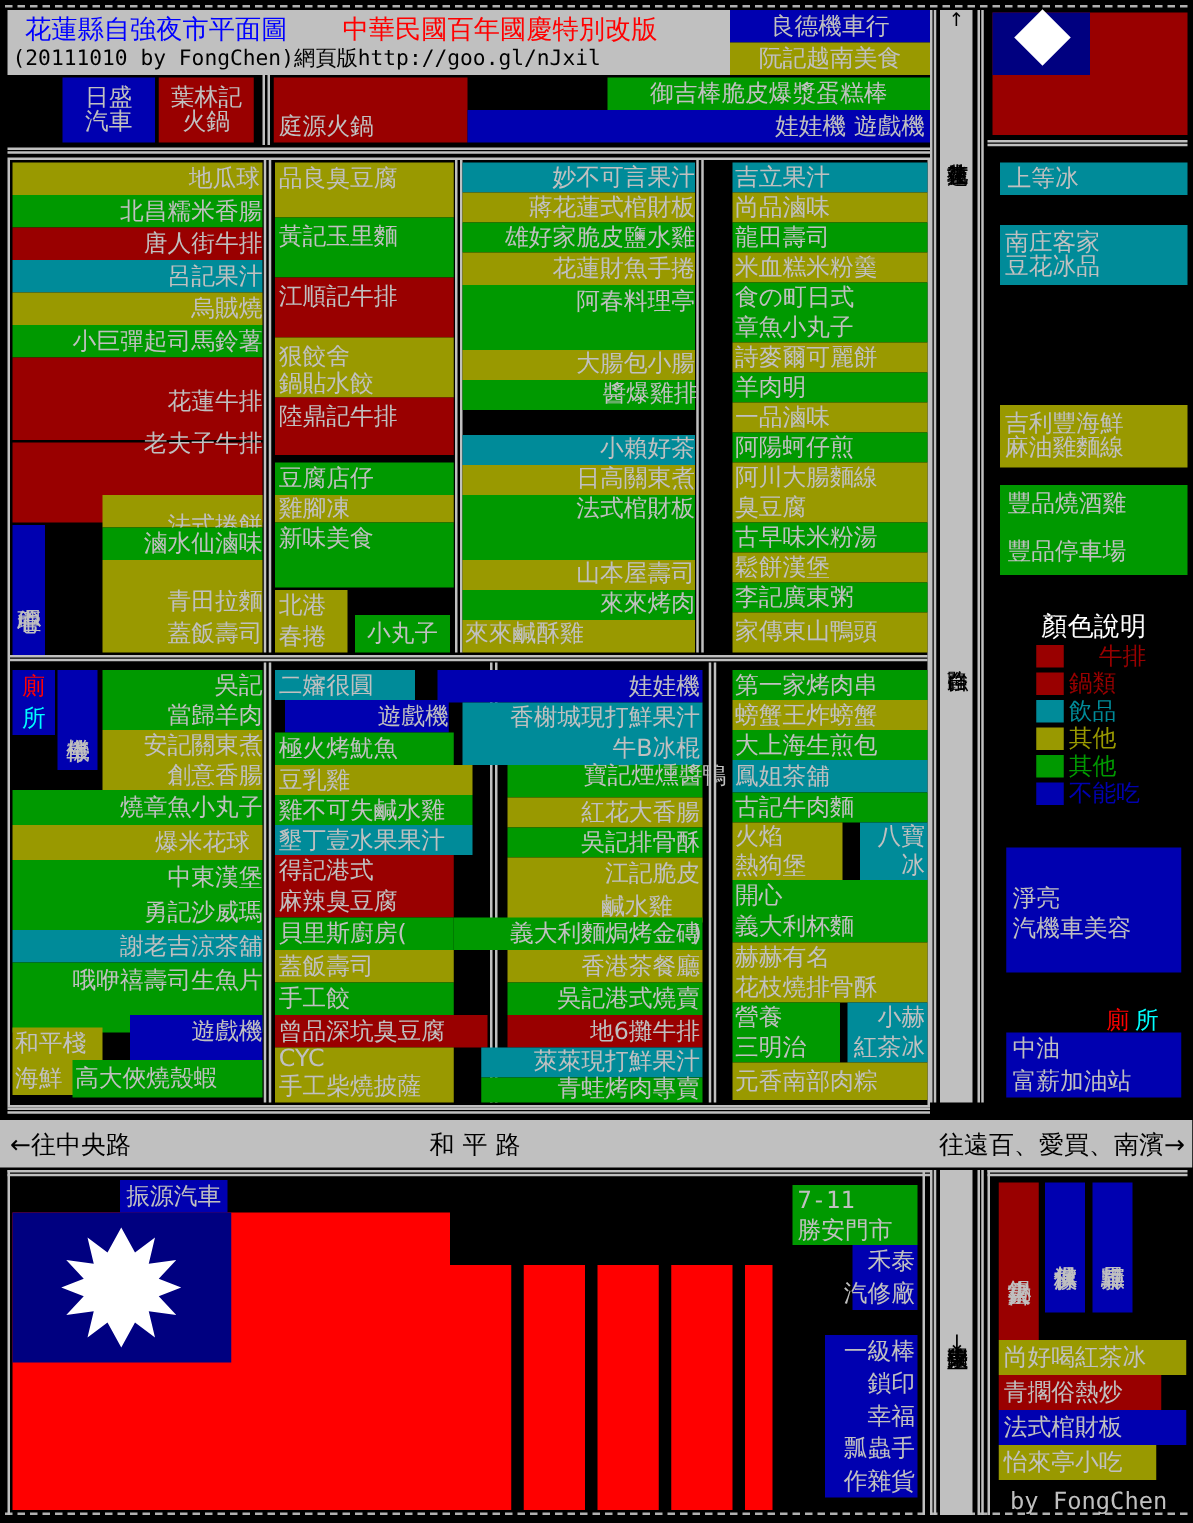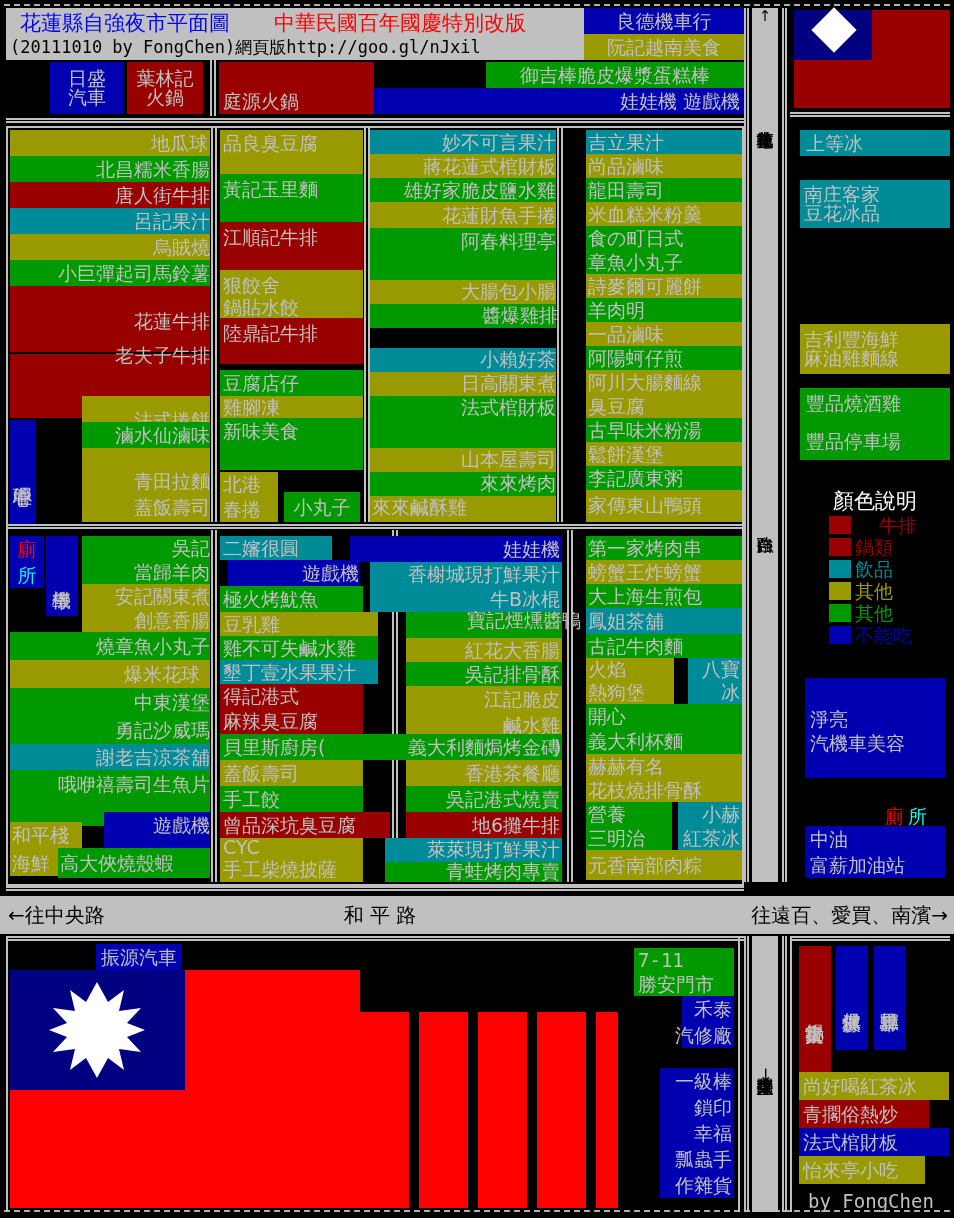--- a/index.html
+++ b/index.html
@@ -310,21 +310,21 @@
 <div class="cell r" style="left:370px;top:562px;width:192px;height:25px;">香榭城現打鮮果汁</div>
 <div class="cell r" style="left:370px;top:587px;width:192px;height:25px;">牛B冰棍</div>
 <div class="abs bg-green" style="left:406px;top:612px;width:156px;height:26px;"></div>
 <div class="cell r" style="left:406px;top:612px;width:156px;height:16px;margin-left:21px;">寶記煙燻醬鴨</div>
 <div class="abs bg-olive" style="left:406px;top:638px;width:156px;height:24px;"></div>
 <div class="cell r" style="left:406px;top:638px;width:156px;height:24px;">紅花大香腸</div>
 <div class="abs bg-green" style="left:406px;top:662px;width:156px;height:24px;"></div>
 <div class="cell r" style="left:406px;top:662px;width:156px;height:24px;">吳記排骨酥</div>
 <div class="abs bg-olive" style="left:406px;top:686px;width:156px;height:52px;"></div>
 <div class="cell r" style="left:406px;top:686px;width:156px;height:26px;">江記脆皮</div>
-<div class="cell r" style="left:406px;top:712px;width:156px;height:26px;">鹹水雞</div>
+<div class="cell r" style="left:384px;top:712px;width:156px;height:26px;">鹹水雞</div>
 <div class="abs bg-green" style="left:363px;top:734px;width:199px;height:26px;"></div>
 <div class="cell r" style="left:363px;top:734px;width:199px;height:26px;">義大利麵焗烤金磚</div>
 <div class="cell l" style="left:552px;top:734px;width:20px;height:26px;">)</div>
 <div class="abs bg-olive" style="left:406px;top:760px;width:156px;height:26px;"></div>
 <div class="cell r" style="left:406px;top:760px;width:156px;height:26px;">香港茶餐廳</div>
 <div class="abs bg-green" style="left:406px;top:786px;width:156px;height:26px;"></div>
 <div class="cell r" style="left:406px;top:786px;width:156px;height:26px;">吳記港式燒賣</div>
 <div class="abs bg-red" style="left:406px;top:812px;width:156px;height:26px;"></div>
 <div class="cell r" style="left:406px;top:812px;width:156px;height:26px;">地6攤牛排</div>
 <div class="abs bg-drink" style="left:385px;top:838px;width:177px;height:24px;"></div>

